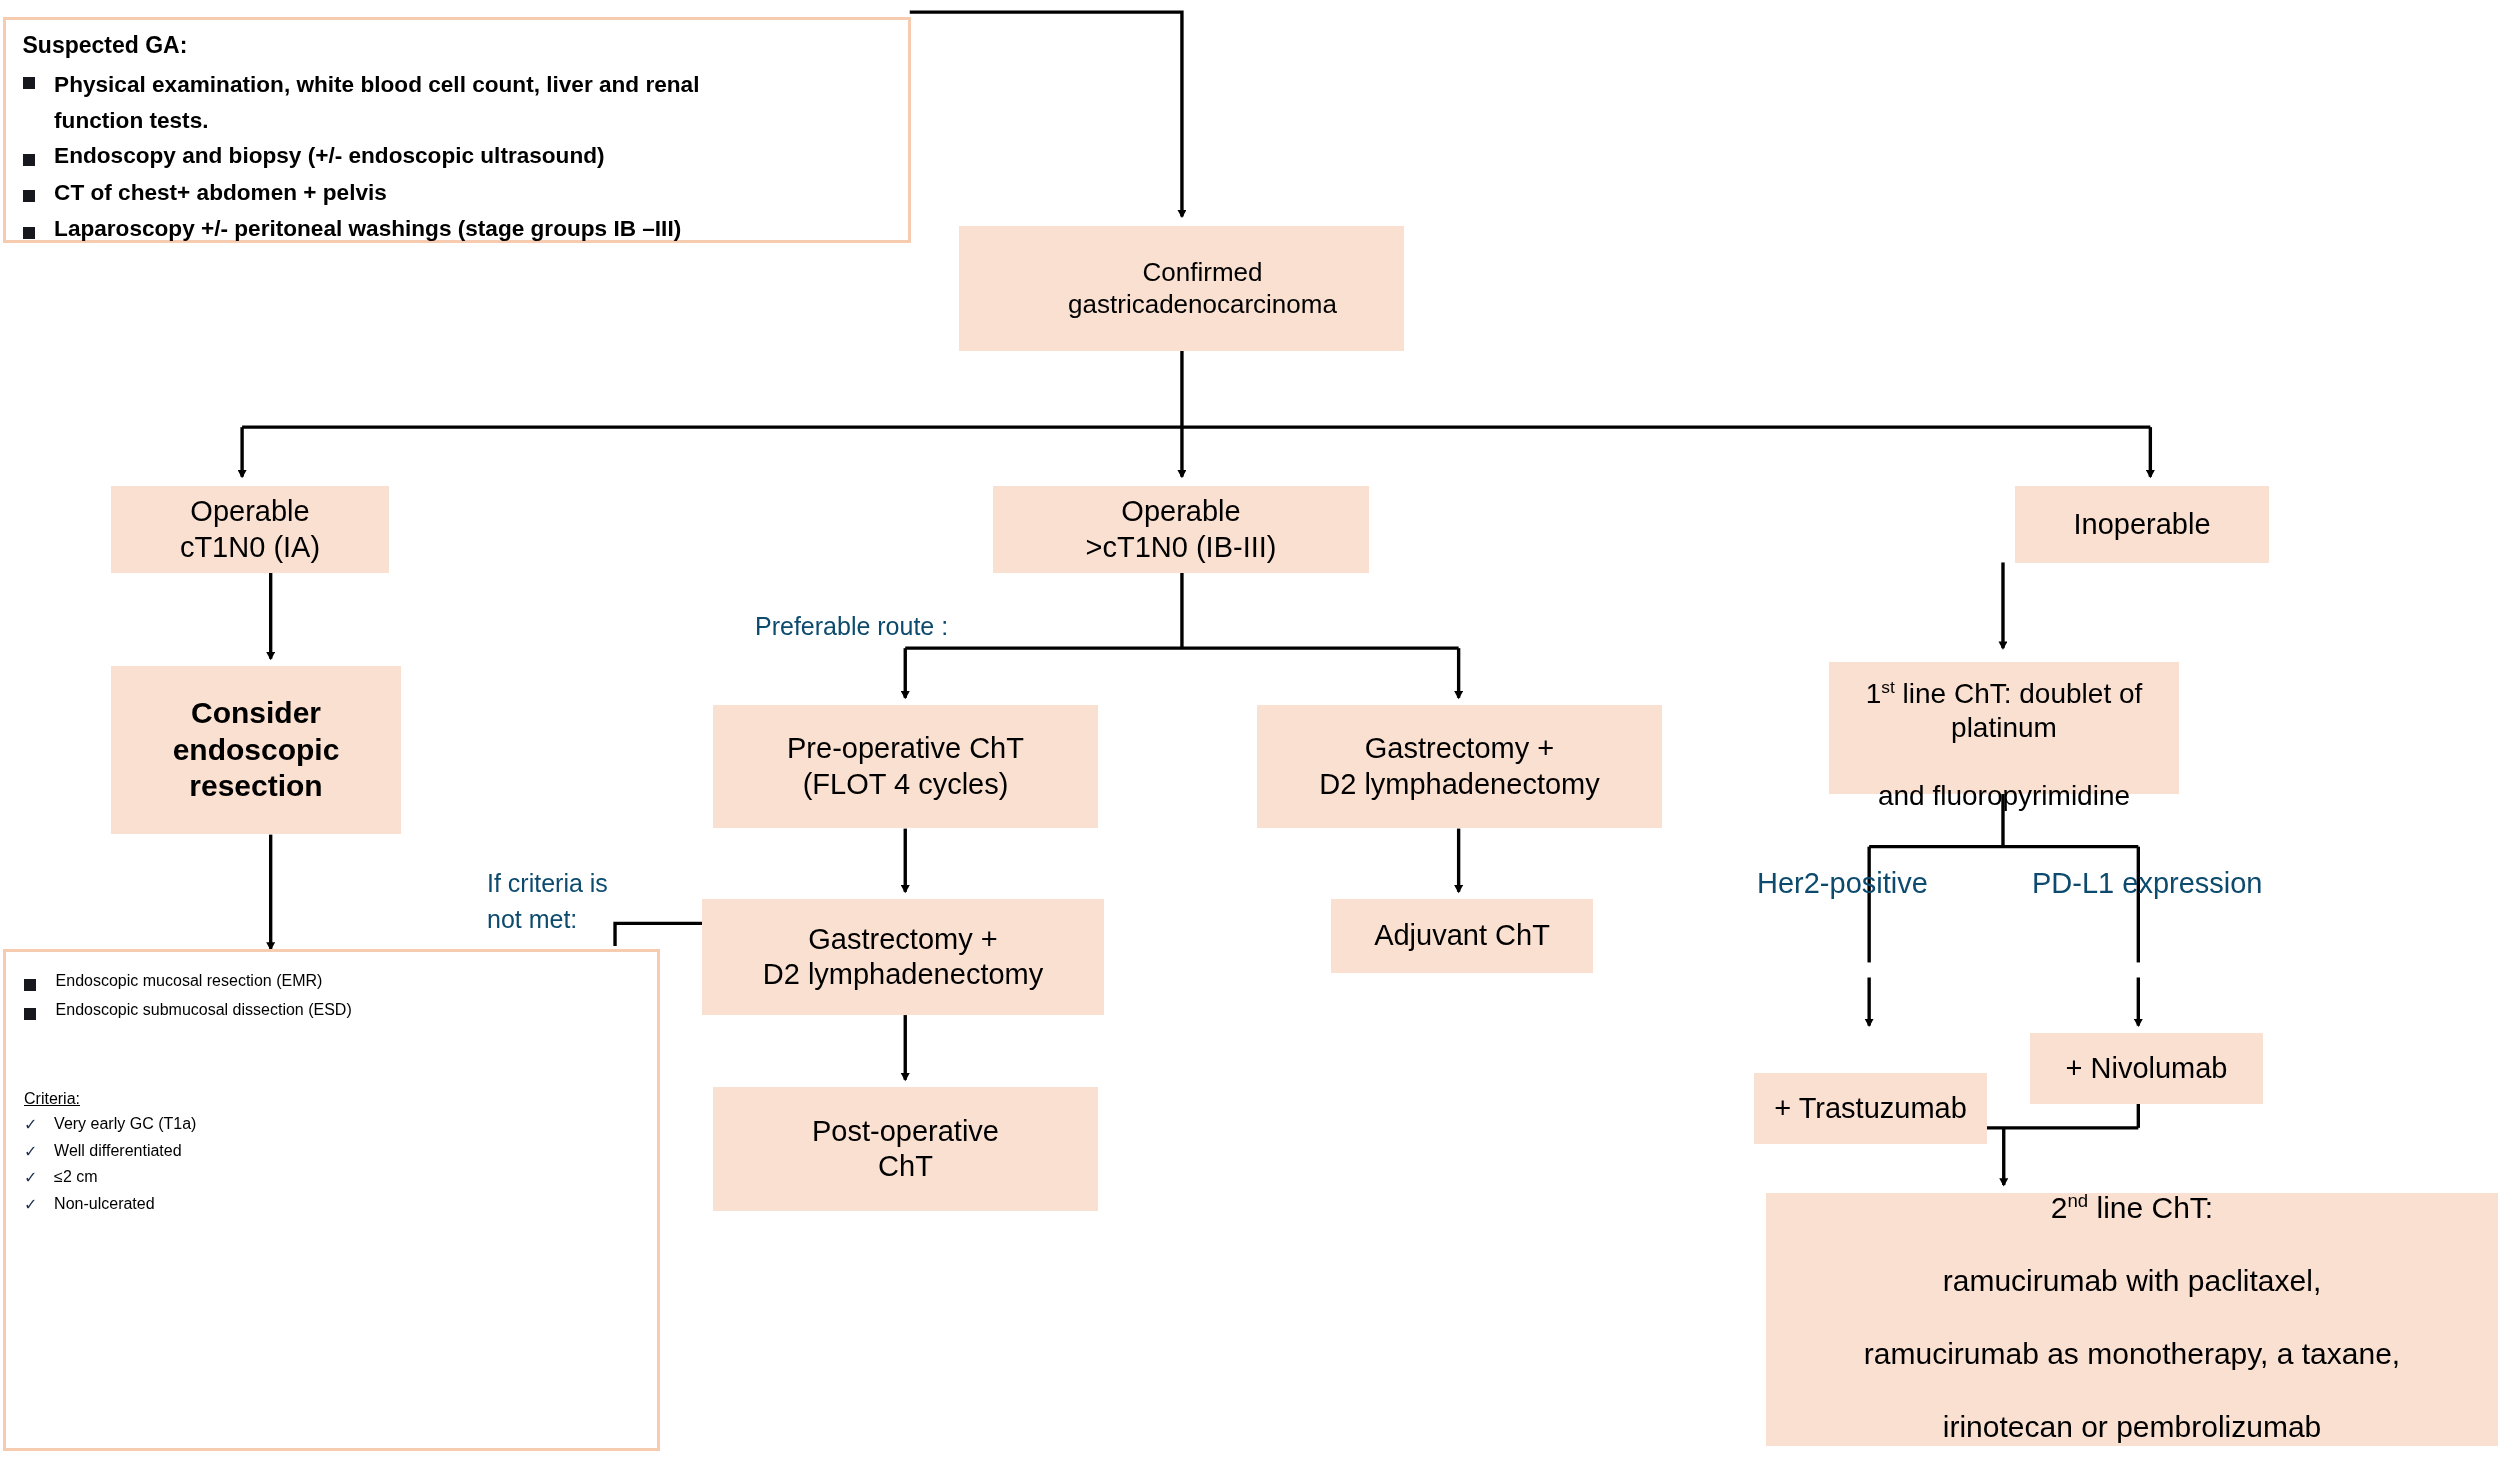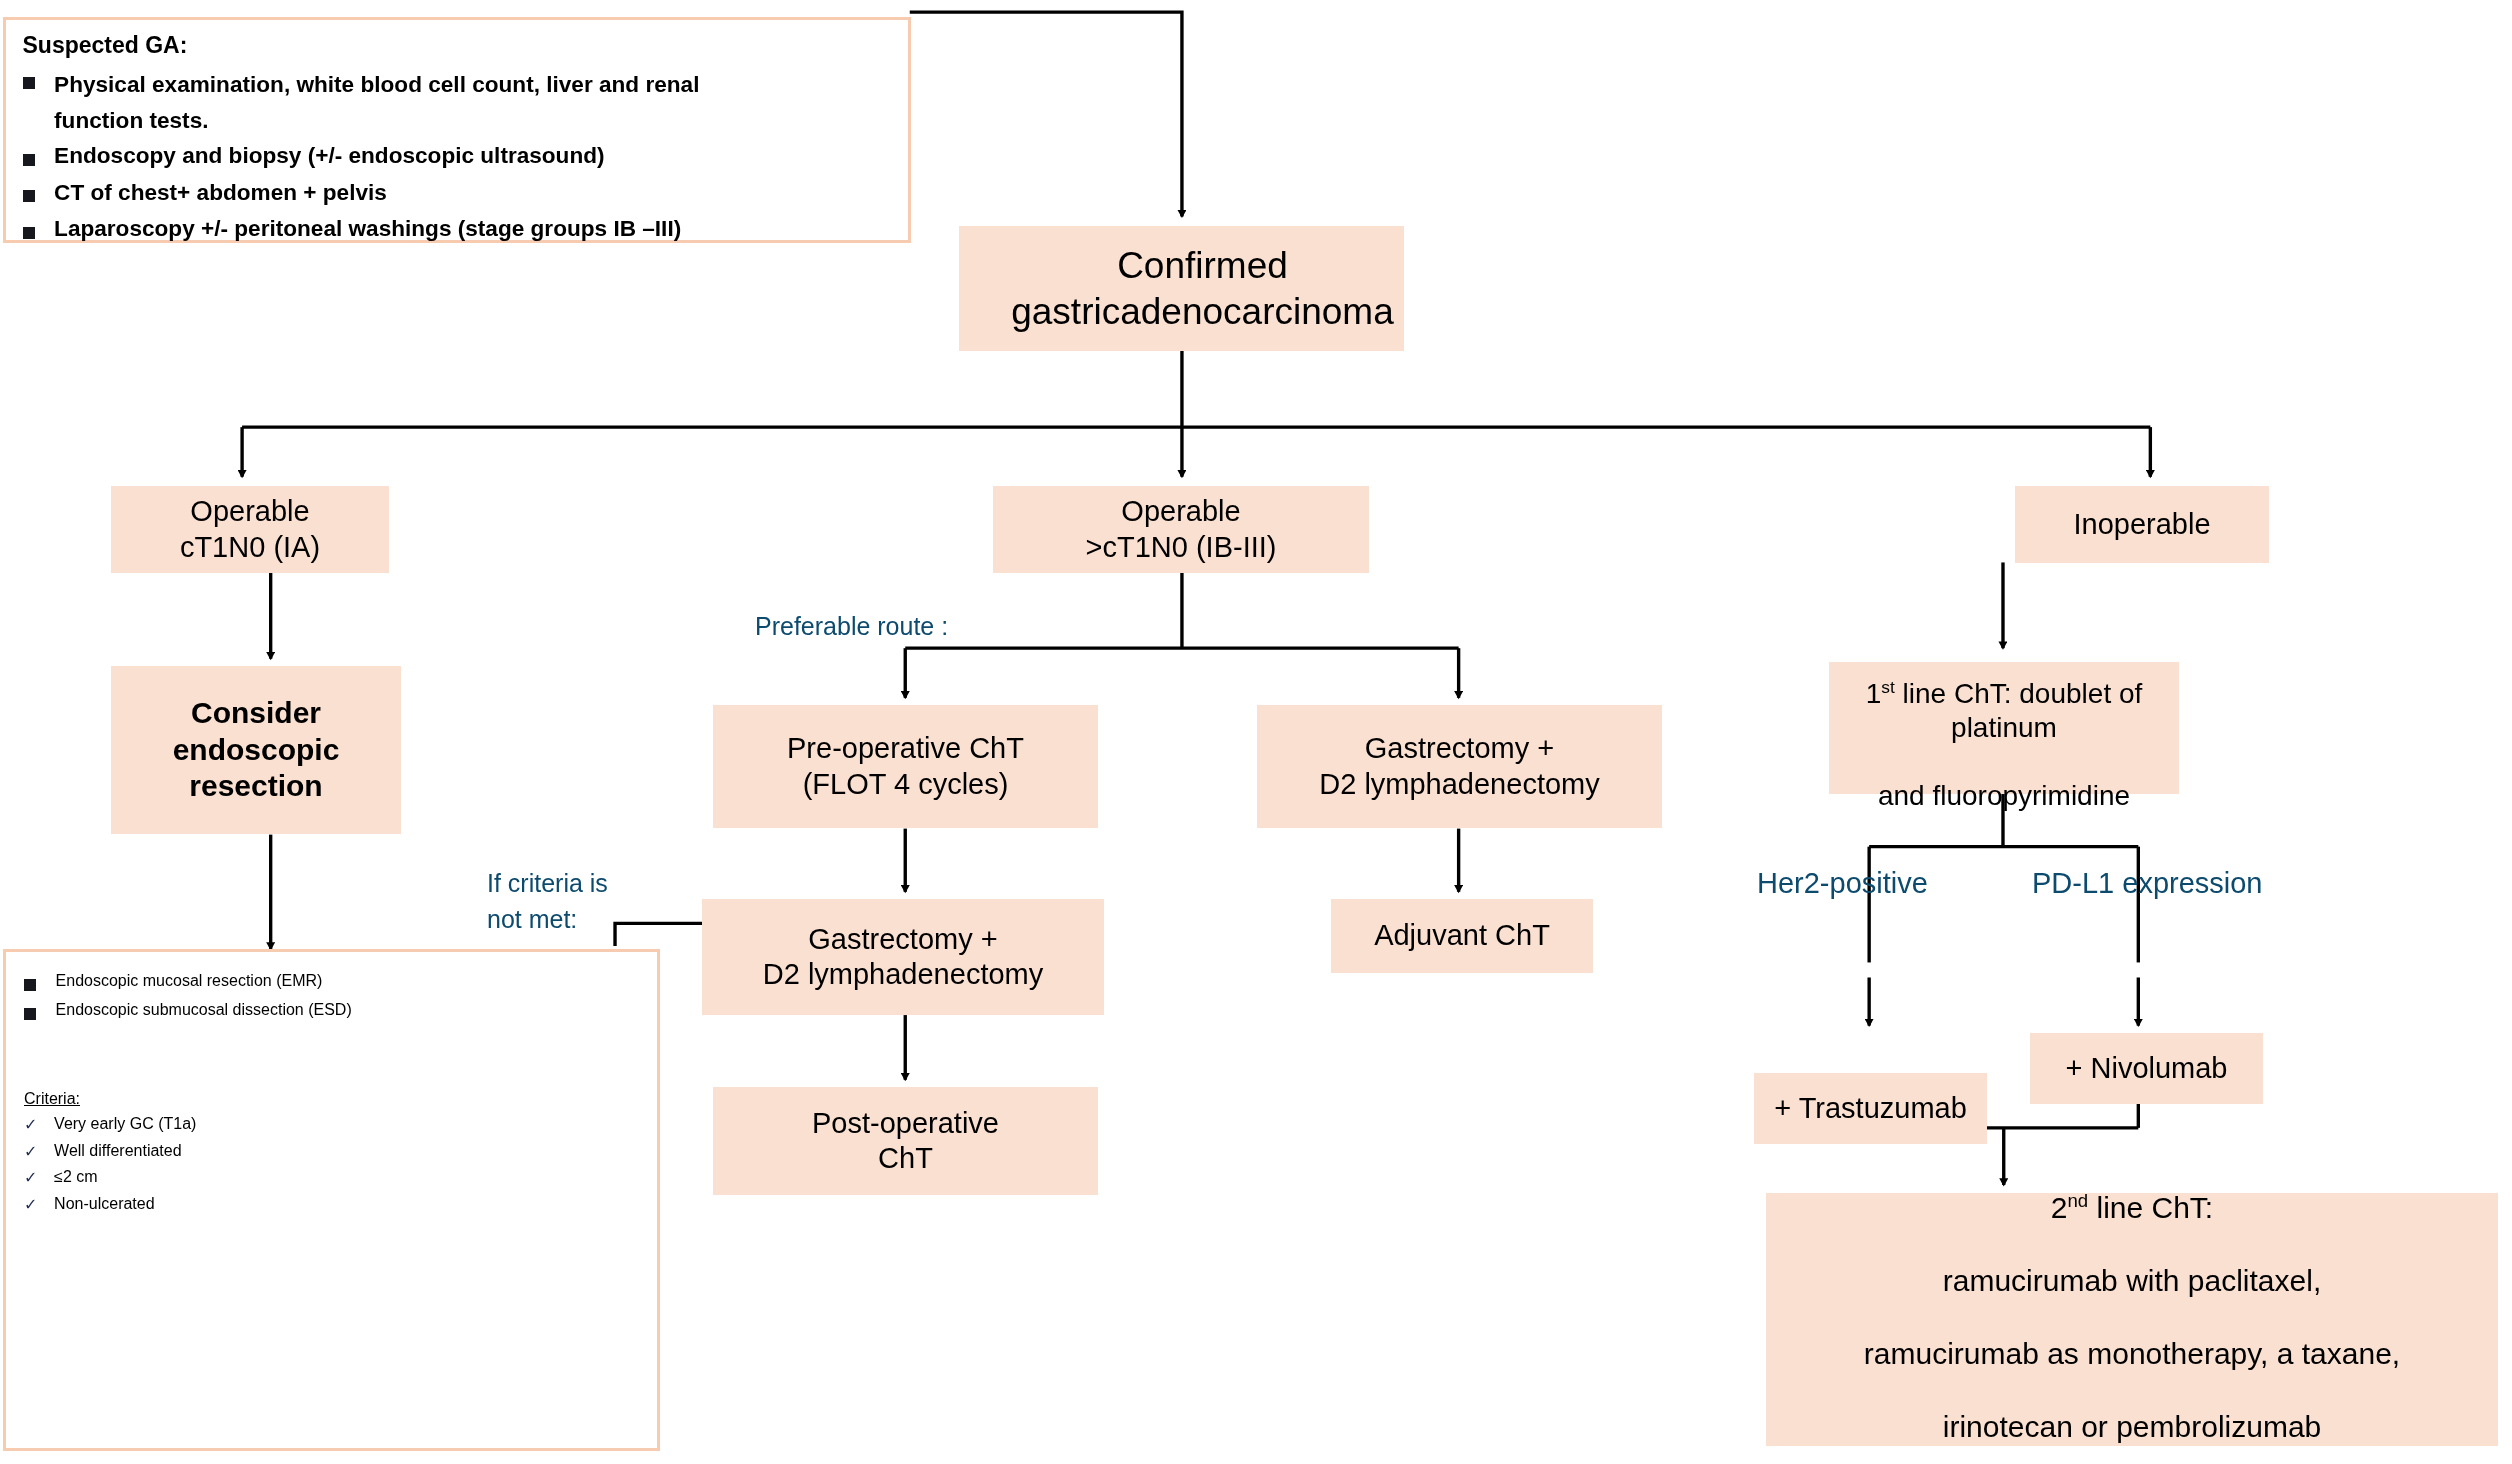--- a/index.html
+++ b/index.html
@@ -83,21 +83,21 @@
     <div class="li" style="margin-top:10.5px;">
       <span class="bullet-sq"></span>
       <span class="li-text">CT of chest+ abdomen + pelvis</span>
     </div>
     <div class="li" style="margin-top:10.5px;">
       <span class="bullet-sq"></span>
       <span class="li-text">Laparoscopy +/- peritoneal washings (stage groups IB –III)</span>
     </div>
   </div>
 
-  <div class="node" style="left:959px;top:226px;width:445px;height:125px;font-size:37px;padding-left:42px;">
+  <div class="node" style="left:959px;top:226px;width:445px;height:125px;font-size:26px;padding-left:42px;">
     <span class="txt">Confirmed
 gastricadenocarcinoma</span>
   </div>
 
   <div class="node" style="left:111px;top:486px;width:278px;height:87px;font-size:29px;">
     <span class="txt">Operable
 cT1N0 (IA)</span>
   </div>
 
   <div class="node" style="left:993px;top:486px;width:376px;height:87px;font-size:29px;">
@@ -118,21 +118,21 @@
   <div class="node" style="left:713px;top:705px;width:385px;height:123px;font-size:29px;">
     <span class="txt">Pre-operative ChT
 (FLOT 4 cycles)</span>
   </div>
 
   <div class="node" style="left:702px;top:899px;width:402px;height:116px;font-size:29px;">
     <span class="txt">Gastrectomy +
 D2 lymphadenectomy</span>
   </div>
 
-  <div class="node" style="left:713px;top:1087px;width:385px;height:108px;font-size:29px;">
+  <div class="node" style="left:713px;top:1087px;width:385px;height:124px;font-size:29px;">
     <span class="txt">Post-operative
 ChT</span>
   </div>
 
   <div class="node" style="left:1257px;top:705px;width:405px;height:123px;font-size:29px;">
     <span class="txt">Gastrectomy +
 D2 lymphadenectomy</span>
   </div>
 
   <div class="node" style="left:1331px;top:899px;width:262px;height:74px;font-size:29px;">

